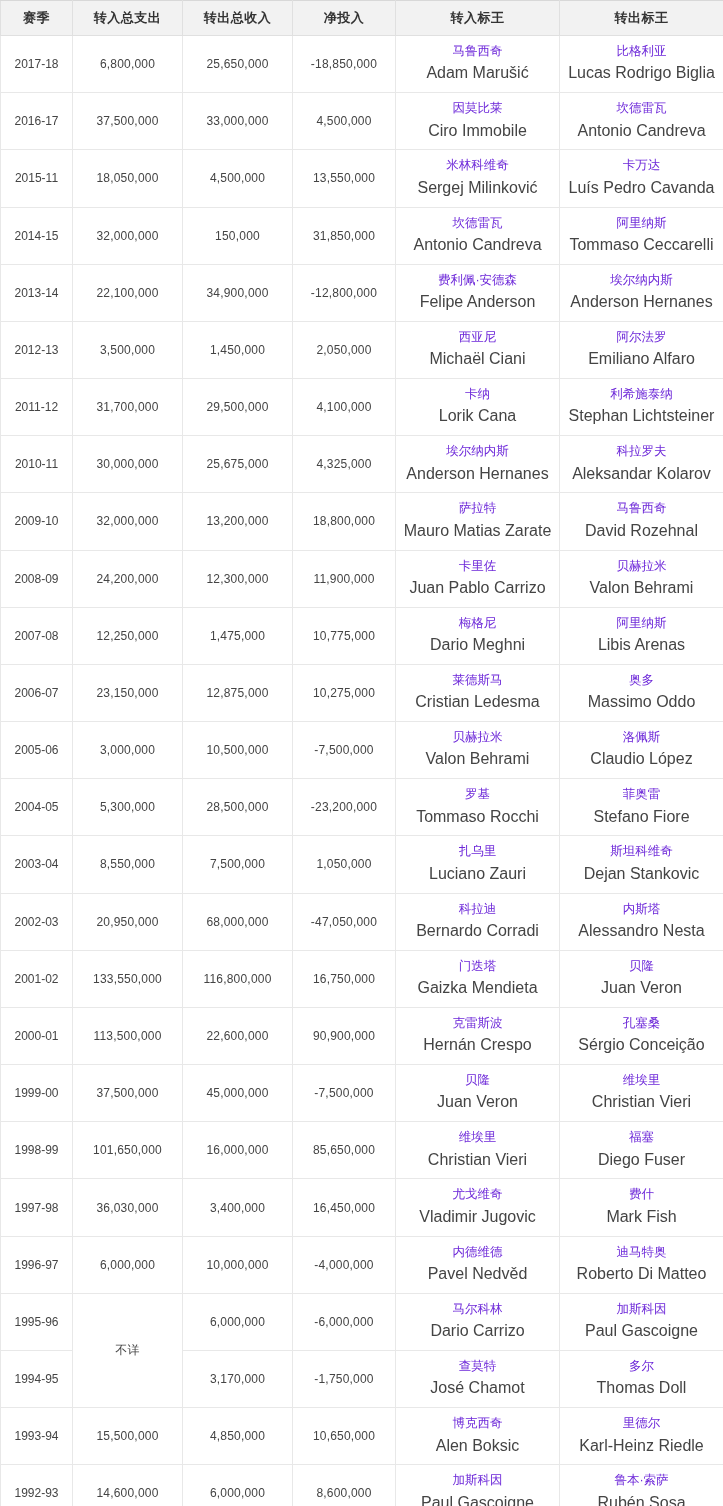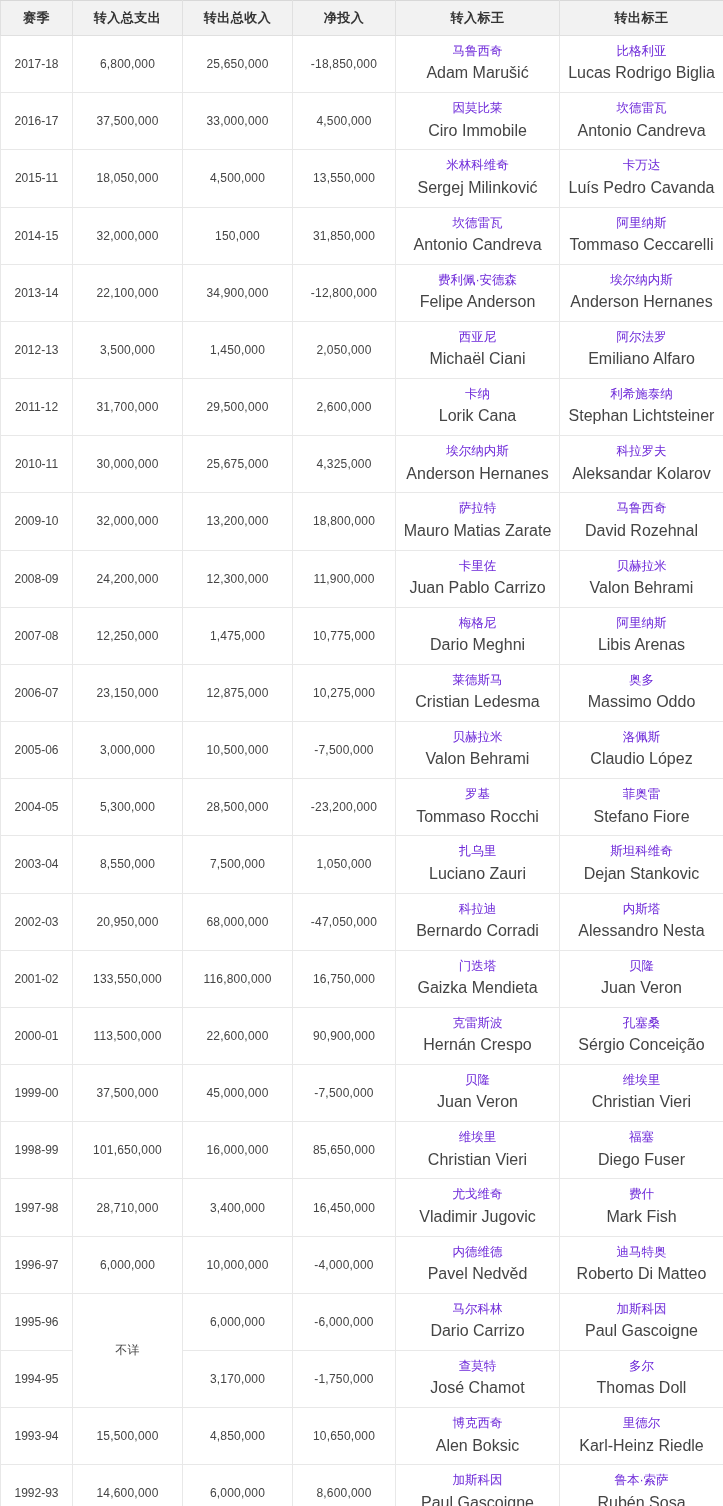--- a/index.html
+++ b/index.html
@@ -187,21 +187,21 @@
           </td>
           <td class="player">
             <span class="cn">阿尔法罗</span>
             <span class="en">Emiliano Alfaro</span>
           </td>
         </tr>
         <tr>
           <td class="season">2011-12</td>
           <td class="num">31,700,000</td>
           <td class="num">29,500,000</td>
-          <td class="num">2,600,000</td>
+          <td class="num">4,100,000</td>
           <td class="player">
             <span class="cn">卡纳</span>
             <span class="en">Lorik Cana</span>
           </td>
           <td class="player">
             <span class="cn">利希施泰纳</span>
             <span class="en">Stephan Lichtsteiner</span>
           </td>
         </tr>
         <tr>
@@ -381,21 +381,21 @@
             <span class="cn">维埃里</span>
             <span class="en">Christian Vieri</span>
           </td>
           <td class="player">
             <span class="cn">福塞</span>
             <span class="en">Diego Fuser</span>
           </td>
         </tr>
         <tr>
           <td class="season">1997-98</td>
-          <td class="num">28,710,000</td>
+          <td class="num">36,030,000</td>
           <td class="num">3,400,000</td>
           <td class="num">16,450,000</td>
           <td class="player">
             <span class="cn">尤戈维奇</span>
             <span class="en">Vladimir Jugovic</span>
           </td>
           <td class="player">
             <span class="cn">费什</span>
             <span class="en">Mark Fish</span>
           </td>

